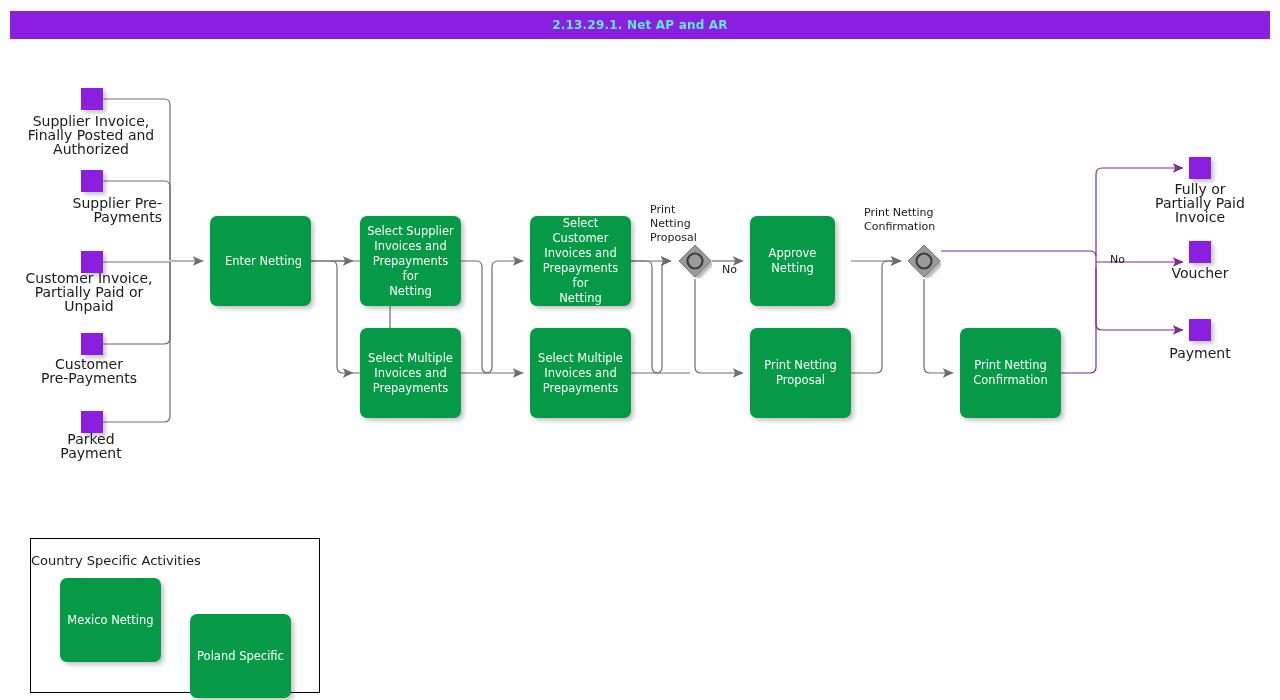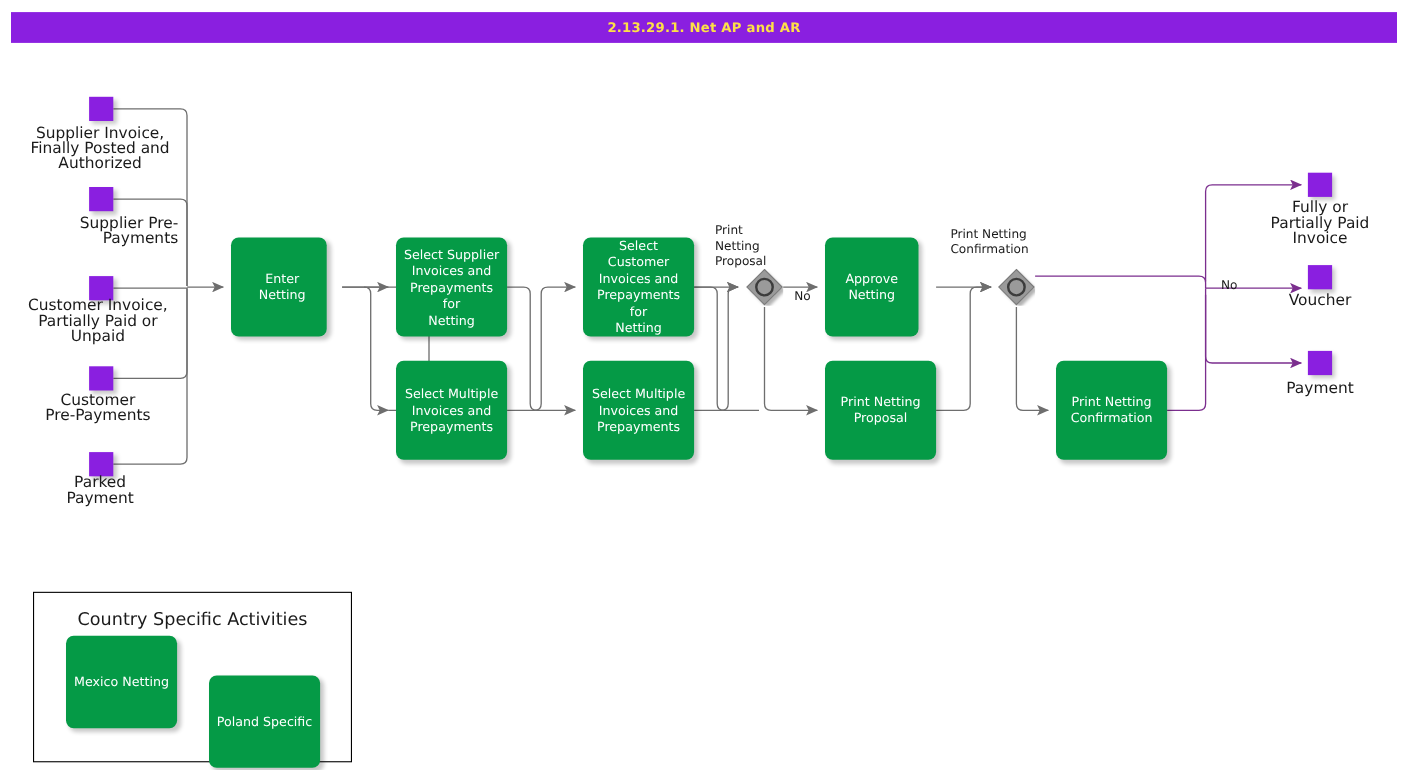--- a/index.html
+++ b/index.html
@@ -1,20 +1,20 @@
 <!DOCTYPE html>
 <html><head>
 <meta charset="utf-8">
 <style>
   html,body{margin:0;padding:0;background:#ffffff;}
   body{width:1280px;height:700px;position:relative;overflow:hidden;
        font-family:"DejaVu Sans","Liberation Sans",sans-serif;color:#1a1a1a;}
 
   #title-banner{position:absolute;left:10px;top:11px;width:1260px;height:28px;
-      background:#8A1FE0;color:#fde047;font-size:12px;font-weight:bold;
+      background:#8A1FE0;color:#5eead4;font-size:12px;font-weight:bold;
       display:flex;align-items:center;justify-content:center;letter-spacing:.2px;}
 
   .svg-layer{position:absolute;left:0;top:0;width:1280px;height:700px;
       pointer-events:none;}
 
   .task{position:absolute;background:#059A46;border-radius:7px;color:#ffffff;
       display:flex;align-items:center;justify-content:center;text-align:center;
       font-size:11.5px;line-height:15px;box-shadow:3px 3px 4px rgba(0,0,0,.22);
       padding:0 6px;box-sizing:border-box;}
 
@@ -24,22 +24,22 @@
       color:#1a1a1a;}
 
   .gw{position:absolute;width:34px;height:34px;}
   .gw-label{position:absolute;text-align:left;font-size:11px;line-height:14px;
       color:#1a1a1a;}
 
   .flow-label{position:absolute;font-size:11px;color:#1a1a1a;}
 
   #legend-box{position:absolute;left:30px;top:538px;width:290px;height:155px;
       border:1.5px solid #000;background:#fff;box-sizing:border-box;}
-  #legend-title{position:absolute;left:0;top:14px;width:100%;text-align:center;
-      font-size:16px;color:#1a1a1a;}
+  #legend-title{position:absolute;left:0;top:14px;width:100%;
+      font-size:13px;color:#1a1a1a;}
 </style>
 </head>
 <body>
 
 <div id="title-banner">
   <span>2.13.29.1. Net AP and AR</span>
 </div>
 
 <svg class="svg-layer" viewBox="0 0 1280 700">
   <defs>
@@ -107,21 +107,21 @@
 
 <div class="evt" style="left:81px;top:251px;"></div>
 <div class="evt-label" style="left:18px;top:271px;width:142px;">Customer Invoice,<br>Partially Paid or<br>Unpaid</div>
 
 <div class="evt" style="left:81px;top:333px;"></div>
 <div class="evt-label" style="left:18px;top:357px;width:142px;">Customer<br>Pre-Payments</div>
 
 <div class="evt" style="left:81px;top:411px;"></div>
 <div class="evt-label" style="left:20px;top:432px;width:142px;">Parked<br>Payment</div>
 
-<div class="task" style="left:210px;top:216px;width:87px;height:90px;padding-left:12px;">Enter Netting</div>
+<div class="task" style="left:210px;top:216px;width:101px;height:90px;padding-left:12px;">Enter Netting</div>
 
 <div class="task" style="left:360px;top:216px;width:101px;height:90px;">Select Supplier<br>Invoices and<br>Prepayments for<br>Netting</div>
 
 <div class="task" style="left:360px;top:328px;width:101px;height:90px;">Select Multiple<br>Invoices and<br>Prepayments</div>
 
 <div class="task" style="left:530px;top:216px;width:101px;height:90px;">Select Customer<br>Invoices and<br>Prepayments for<br>Netting</div>
 
 <div class="task" style="left:530px;top:328px;width:101px;height:90px;">Select Multiple<br>Invoices and<br>Prepayments</div>
 
 <div class="task" style="left:750px;top:216px;width:85px;height:90px;">Approve Netting</div>

